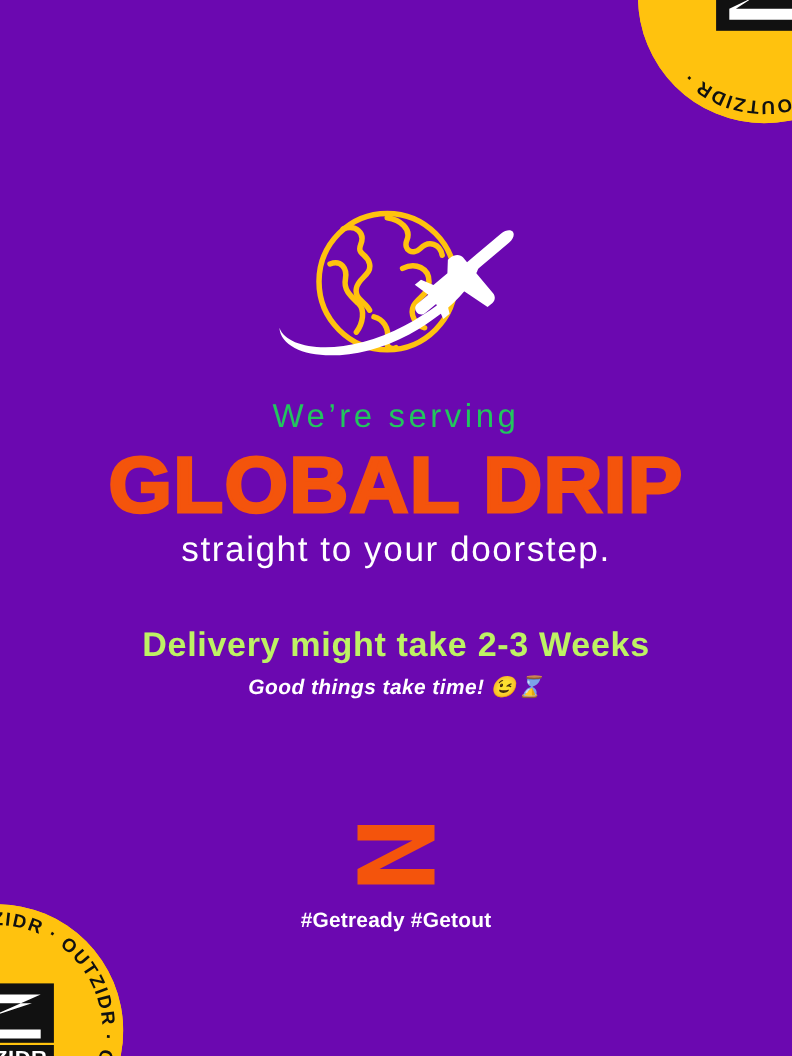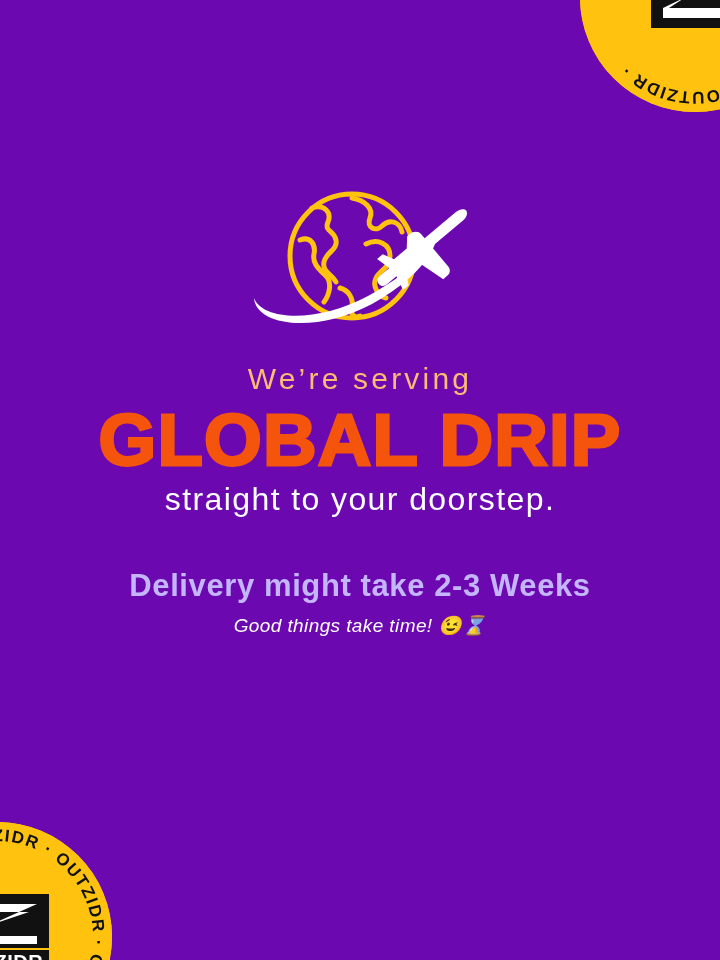--- a/index.html
+++ b/index.html
@@ -36,21 +36,21 @@
 
   
   #copy {
     position:absolute;
     left:0; right:0; top:362px;
     text-align:center;
   }
   #eyebrow {
     font-size:30px;
     font-weight:400;
-    color:#fdba74;
+    color:#22c55e;
     letter-spacing:3.2px;
     line-height:1.1;
   }
   #headline {
     margin-top:10px;
     font-size:64px;
     font-weight:700;
     color:#F4540C;
     letter-spacing:1px;
     line-height:1.02;
@@ -64,28 +64,28 @@
     font-size:32px;
     font-weight:400;
     color:#FFFFFF;
     letter-spacing:1.4px;
     line-height:1.15;
   }
   #delivery {
     margin-top:50px;
     font-size:31px;
     font-weight:700;
-    color:#c4b5fd;
+    color:#bef264;
     letter-spacing:0.6px;
     line-height:1.15;
   }
   #tagline {
     margin-top:11px;
     font-size:19px;
-    font-weight:400;
+    font-weight:700;
     font-style:italic;
     color:#FFFFFF;
     letter-spacing:0.4px;
     line-height:1.2;
   }
 
   
   #footer {
     position:absolute;
     left:0; right:0; top:748px;
@@ -168,14 +168,22 @@
   </div>
 
   <div id="copy">
     <div id="eyebrow">We’re serving</div>
     <div id="headline">GLOBAL DRIP</div>
     <div id="subhead">straight to your doorstep.</div>
     <div id="delivery">Delivery might take 2-3 Weeks</div>
     <div id="tagline">Good things take time! 😉⌛</div>
   </div>
 
+  <div id="footer">
+    <span id="brand-z">
+      <svg viewBox="0 0 78 58" aria-hidden="true">
+        <path d="M4,2 H74 V16 L24,42 H74 V56 H4 V42 L54,16 H4 Z" fill="#F4540C"></path>
+      </svg>
+    </span>
+    <div id="hashtags">#Getready #Getout</div>
+  </div>
 
 </div>
 
 </body></html>

